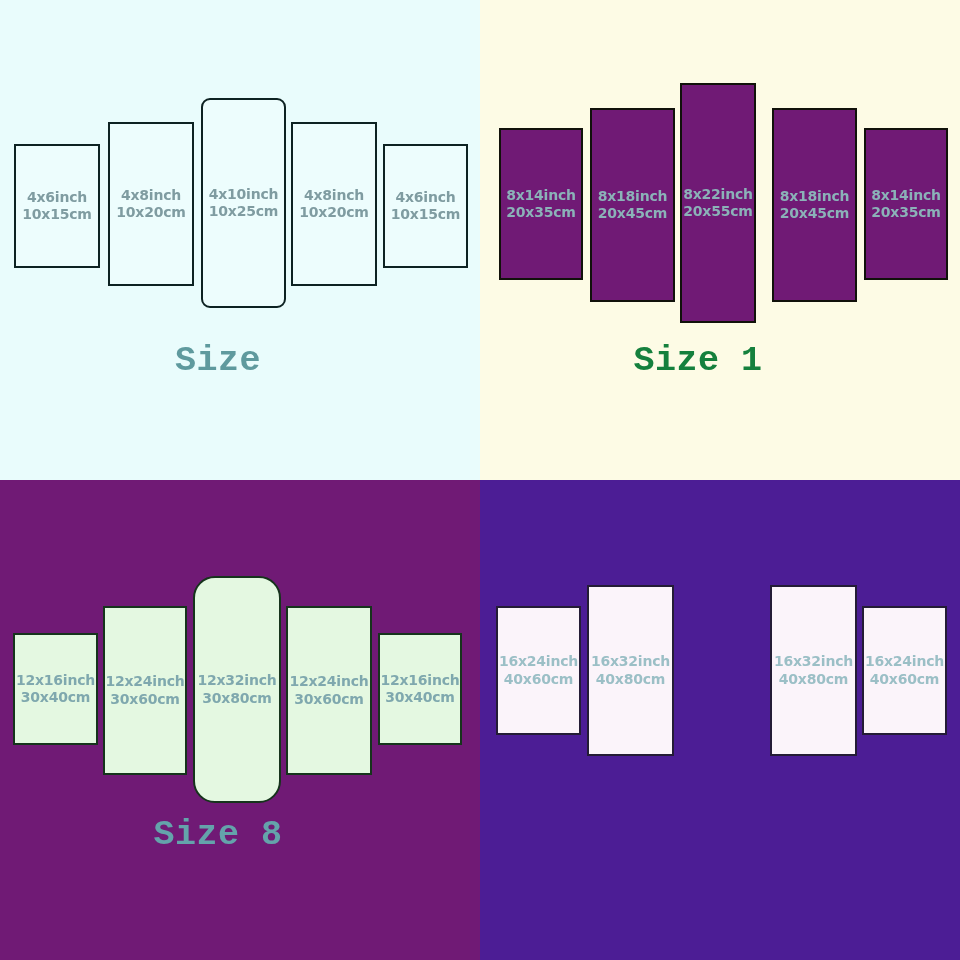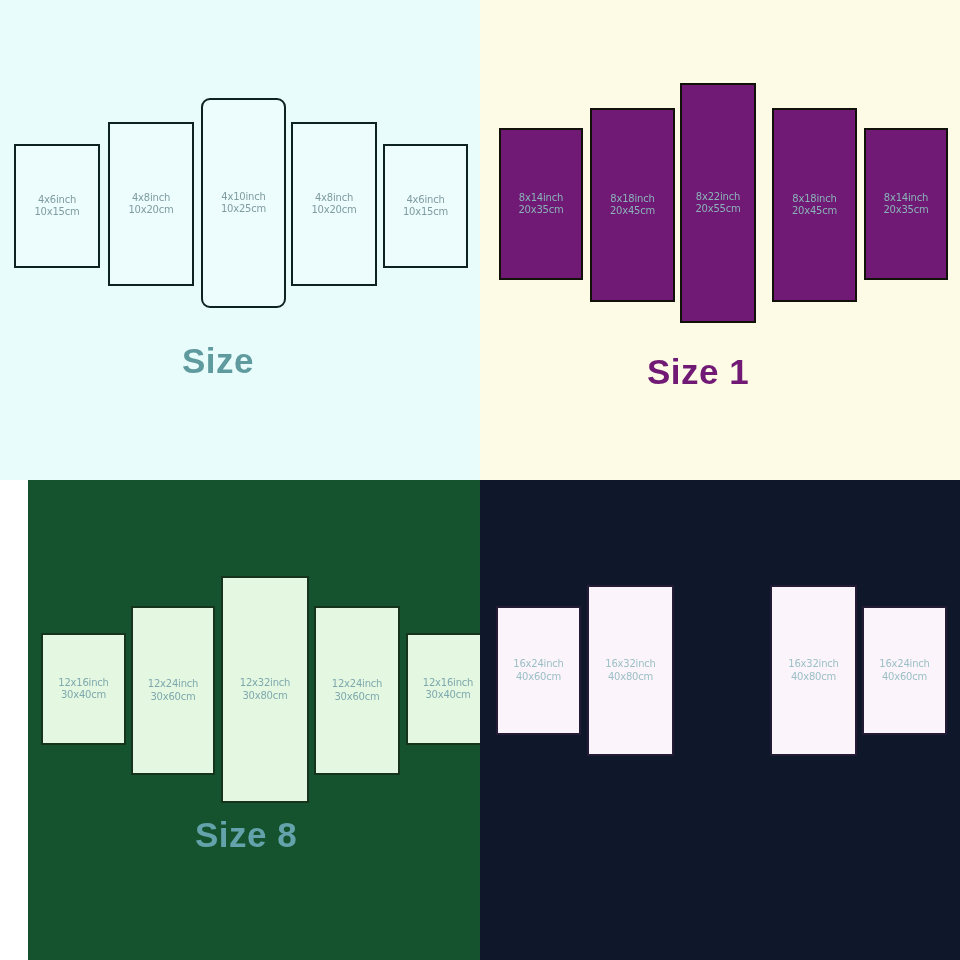--- a/index.html
+++ b/index.html
@@ -32,53 +32,54 @@
     box-sizing:border-box;
     display:flex;
     align-items:center;
     justify-content:center;
   }
   .panel-label{
     text-align:center;
     line-height:1.22;
     white-space:nowrap;
     letter-spacing:-0.2px;
-    font-size:10px;
+    font-size:14px;
     font-family:"DejaVu Sans", sans-serif;
+    font-weight:bold;
   }
   .panel-label .ln{display:block;}
   .q-title{
     position:absolute;
     left:0;
     width:436px;
     text-align:center;
-    font-family:Liberation Sans, sans-serif;
+    font-family:Liberation Mono, monospace;
     font-weight:bold;
     font-size:35px;
     letter-spacing:0.5px;
   }
 
   
   .q0{background:#e9fcfc;}
   .q1{background:#fdfbe5;}
-  .q2{background:#14532d;margin-left:28px;}
-  .q3{background:#0f172a;}
+  .q2{background:#701a75;}
+  .q3{background:#4c1d95;}
 
   .q0 .panel{border:2.2px solid #0d2222;background:#edfdfd;}
   .q1 .panel{border:2.2px solid #11110a;background:#701a75;}
   .q2 .panel{border:2.2px solid #16341c;background:#e4f8e1;}
   .q3 .panel{border:2.2px solid #241c36;background:#fbf4fa;}
 
   .q0 .panel-label{color:#7f9ca1;}
   .q1 .panel-label{color:#8bb2b8;}
   .q2 .panel-label{color:#7fa8ae;}
   .q3 .panel-label{color:#9bbfc6;}
 
   .q0 .q-title{color:#5f9a9e;top:341px;}
-  .q1 .q-title{color:#701a75;top:352px;}
+  .q1 .q-title{color:#15803d;top:341px;}
   .q2 .q-title{color:#64a3ab;top:821px;}
   .q3 .q-title{color:#4f9198;top:821px;}
   .q2 .q-title, .q3 .q-title{top:335px;}
 </style>
 </head>
 <body>
 
 <div class="board">
 
   <div class="quadrant q0">
@@ -160,21 +161,21 @@
           <span class="ln">12x16inch</span>
           <span class="ln">30x40cm</span>
         </div>
       </div>
       <div class="panel" id="q2p1" style="left: 103px; top: 126px; width: 84px; height: 169px;">
         <div class="panel-label">
           <span class="ln">12x24inch</span>
           <span class="ln">30x60cm</span>
         </div>
       </div>
-      <div class="panel" id="q2p2" style="left: 193px; top: 96px; width: 88px; height: 227px;">
+      <div class="panel" id="q2p2" style="left: 193px; top: 96px; width: 88px; height: 227px; border-radius: 22px;">
         <div class="panel-label">
           <span class="ln">12x32inch</span>
           <span class="ln">30x80cm</span>
         </div>
       </div>
       <div class="panel" id="q2p3" style="left: 286px; top: 126px; width: 86px; height: 169px;">
         <div class="panel-label">
           <span class="ln">12x24inch</span>
           <span class="ln">30x60cm</span>
         </div>

